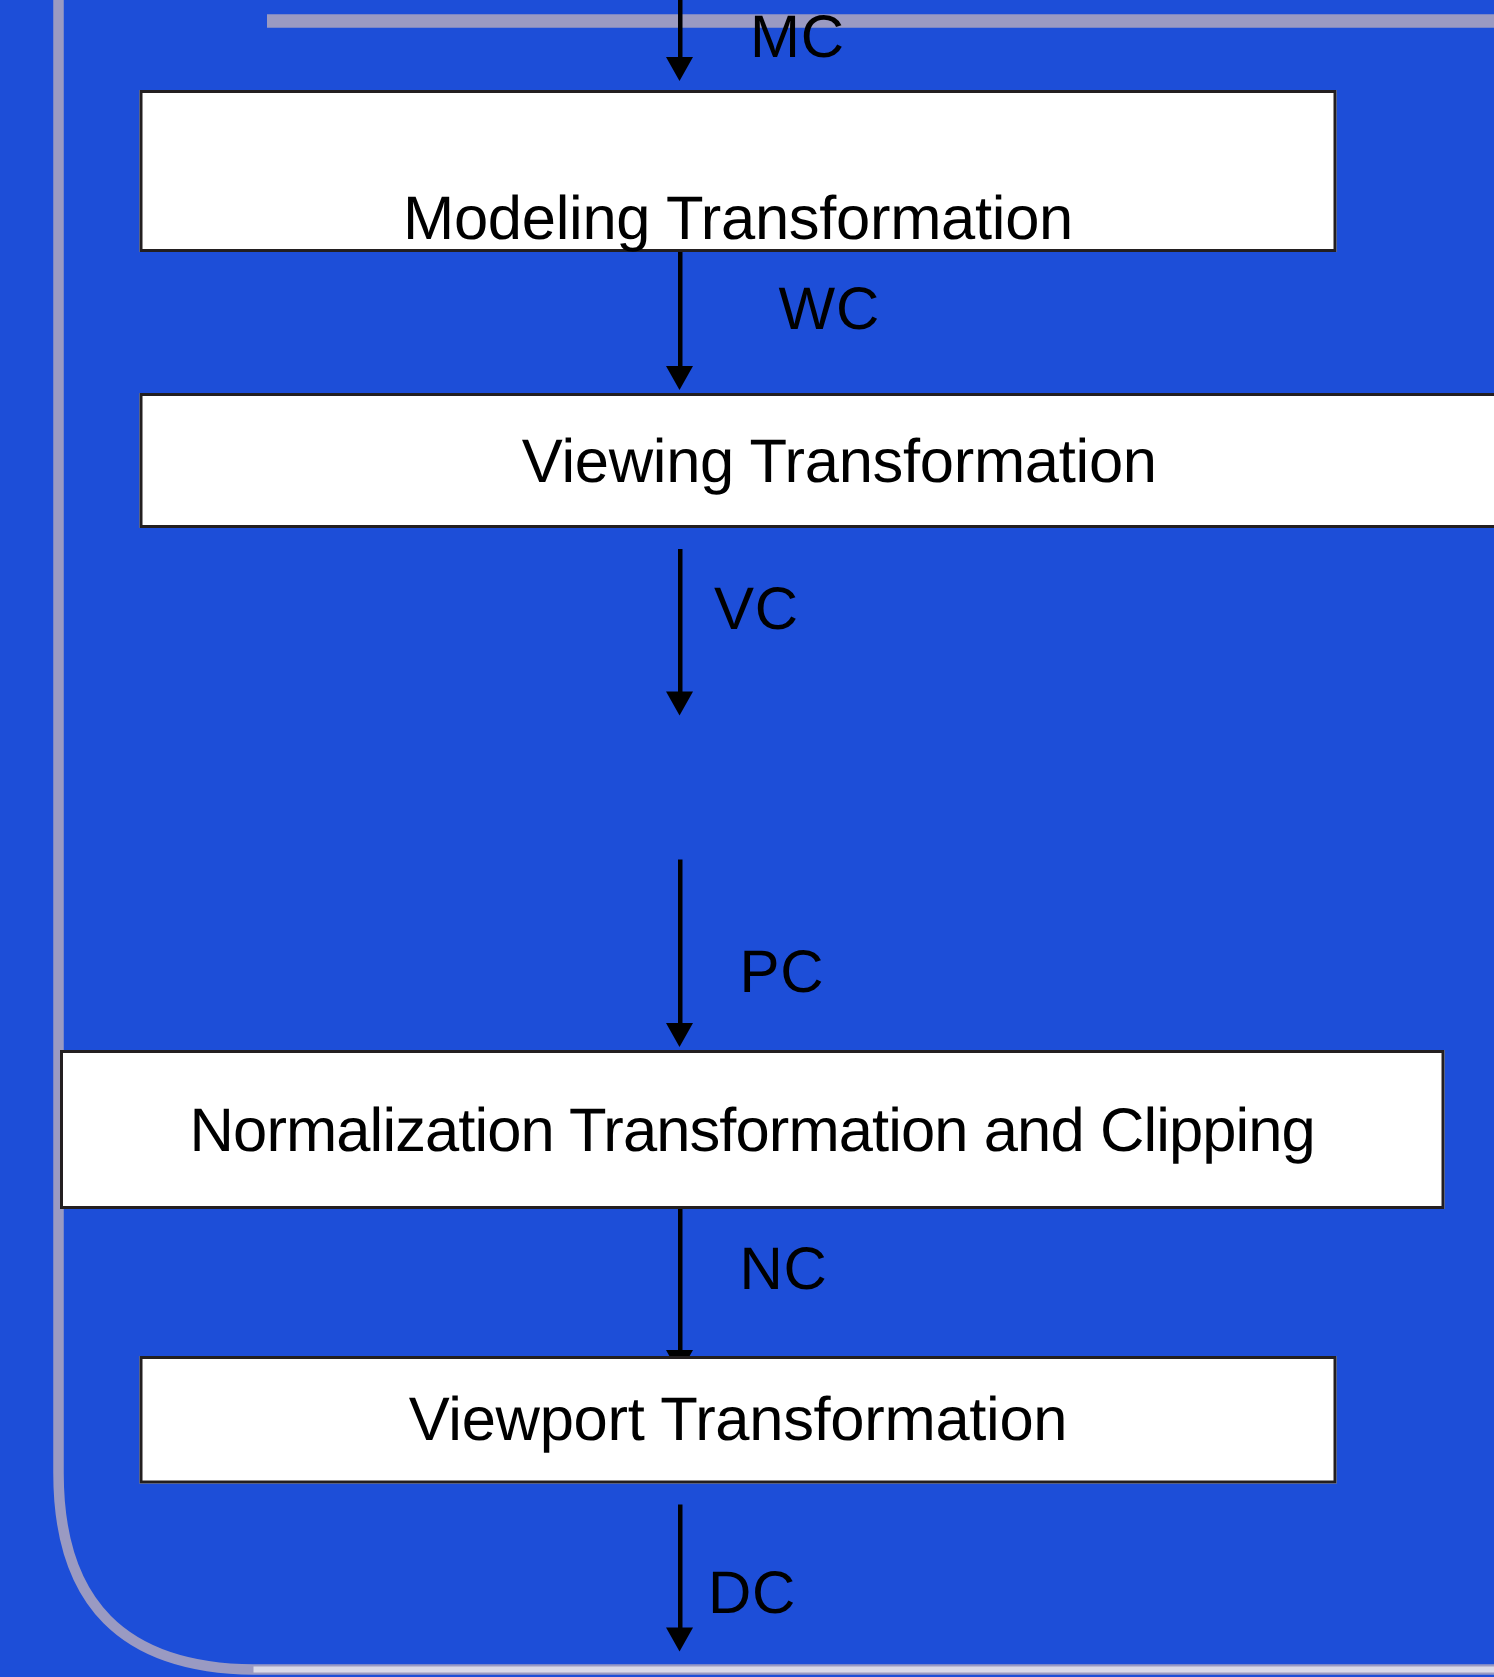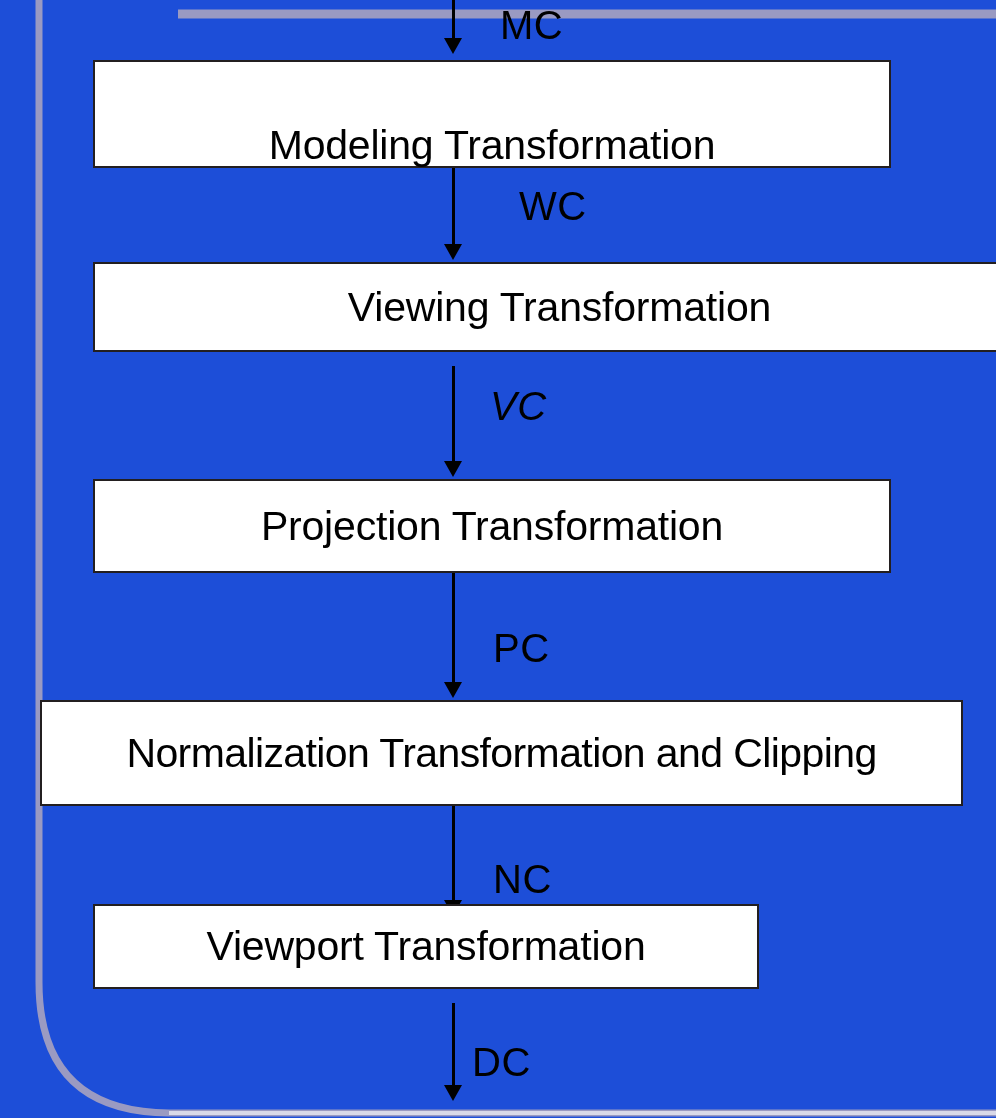--- a/index.html
+++ b/index.html
@@ -114,43 +114,40 @@
   <div class="coord-label" style="left:490px; top:186px;margin-left:29px;">WC</div>
 
   <div class="proc-box" style="left:93px; top:262px; width:933px; height:90px;">
     <span class="proc-label">Viewing Transformation</span>
   </div>
 
   <div class="connector" style="left:440px; top:366px; height:113px;">
     <div class="shaft" style="height:97px;"></div>
     <div class="head" style="top:95px;"></div>
   </div>
-  <div class="coord-label" style="left:490px; top:386px;font-style:italic;">VC</div>
+  <div class="coord-label" style="left:476px; top:386px;">VC</div>
 
-  <div class="proc-box" style="left:93px; top:479px; width:798px; height:94px;">
-    <span class="proc-label">Projection Transformation</span>
-  </div>
 
   <div class="connector" style="left:440px; top:573px; height:127px;">
     <div class="shaft" style="height:111px;"></div>
     <div class="head" style="top:109px;"></div>
   </div>
   <div class="coord-label" style="left:493px; top:628px;">PC</div>
 
   <div class="proc-box wide" style="left:40px; top:700px; width:923px; height:106px;">
     <span class="proc-label">Normalization Transformation and Clipping</span>
   </div>
 
   <div class="connector" style="left:440px; top:806px; height:112px;">
     <div class="shaft" style="height:96px;"></div>
     <div class="head" style="top:94px;"></div>
   </div>
-  <div class="coord-label" style="left:493px; top:826px;margin-top:33px;">NC</div>
+  <div class="coord-label" style="left:493px; top:826px;">NC</div>
 
-  <div class="proc-box" style="left:93px; top:904px; width:666px; height:85px;">
+  <div class="proc-box" style="left:93px; top:904px; width:798px; height:85px;">
     <span class="proc-label">Viewport Transformation</span>
   </div>
 
   <div class="connector" style="left:440px; top:1003px; height:100px;">
     <div class="shaft" style="height:84px;"></div>
     <div class="head" style="top:82px;"></div>
   </div>
   <div class="coord-label" style="left:472px; top:1042px;">DC</div>
 
 </div>

